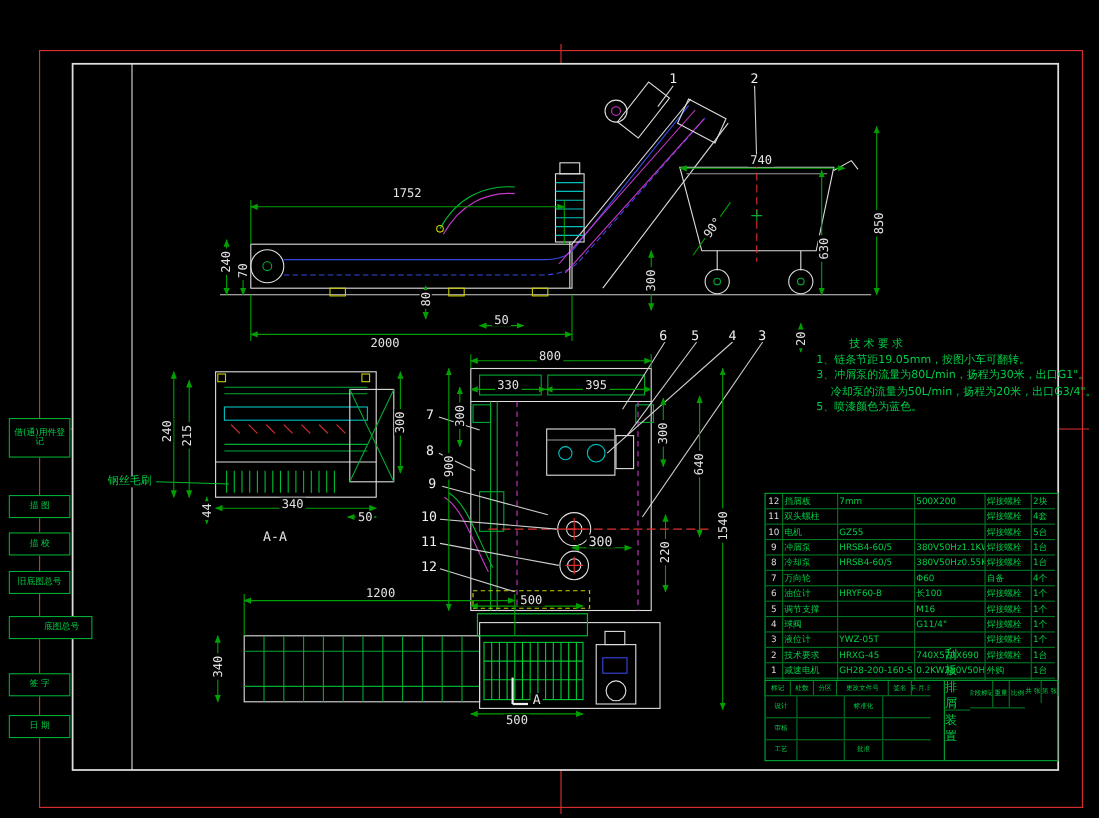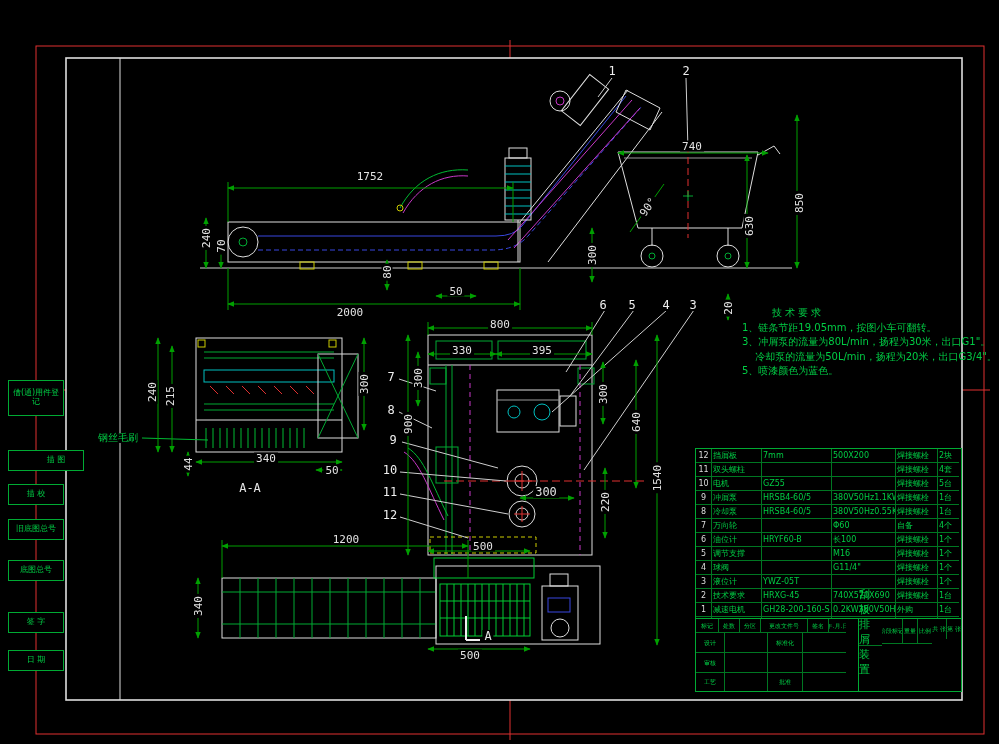--- a/index.html
+++ b/index.html
@@ -234,30 +234,30 @@
           <line x1="468" y1="578" x2="468" y2="540"></line>
         <line x1="198" y1="578" x2="198" y2="638" marker-start="url(#ar)" marker-end="url(#ar)"></line>
         <line x1="428" y1="649" x2="530" y2="649" marker-start="url(#ar)" marker-end="url(#ar)"></line>
       </g>
     </g>
   </svg>
 
   <div class="lcell" style="left:8px;top:380px;width:54px;height:34px;align-items:center;">
       <span>借(通)用件登记</span>
     </div>
-  <div class="lcell" style="left:8px;top:450px;width:54px;height:19px;padding-left:20px;">
+  <div class="lcell" style="left:8px;top:450px;width:54px;height:19px;">
       <span>描 图</span>
     </div>
   <div class="lcell" style="left:8px;top:484px;width:54px;height:19px;">
       <span>描 校</span>
     </div>
   <div class="lcell" style="left:8px;top:519px;width:54px;height:19px;">
       <span>旧底图总号</span>
     </div>
-  <div class="lcell" style="left:8px;top:560px;width:54px;height:19px;">
+  <div class="lcell" style="left:8px;top:560px;width:54px;height:19px;padding-left:20px;">
       <span>底图总号</span>
     </div>
   <div class="lcell" style="left:8px;top:612px;width:54px;height:19px;">
       <span>签 字</span>
     </div>
   <div class="lcell" style="left:8px;top:650px;width:54px;height:19px;">
       <span>日 期</span>
     </div>
 
   <span class="dim" style="left:370px;top:176px;">1752</span>

